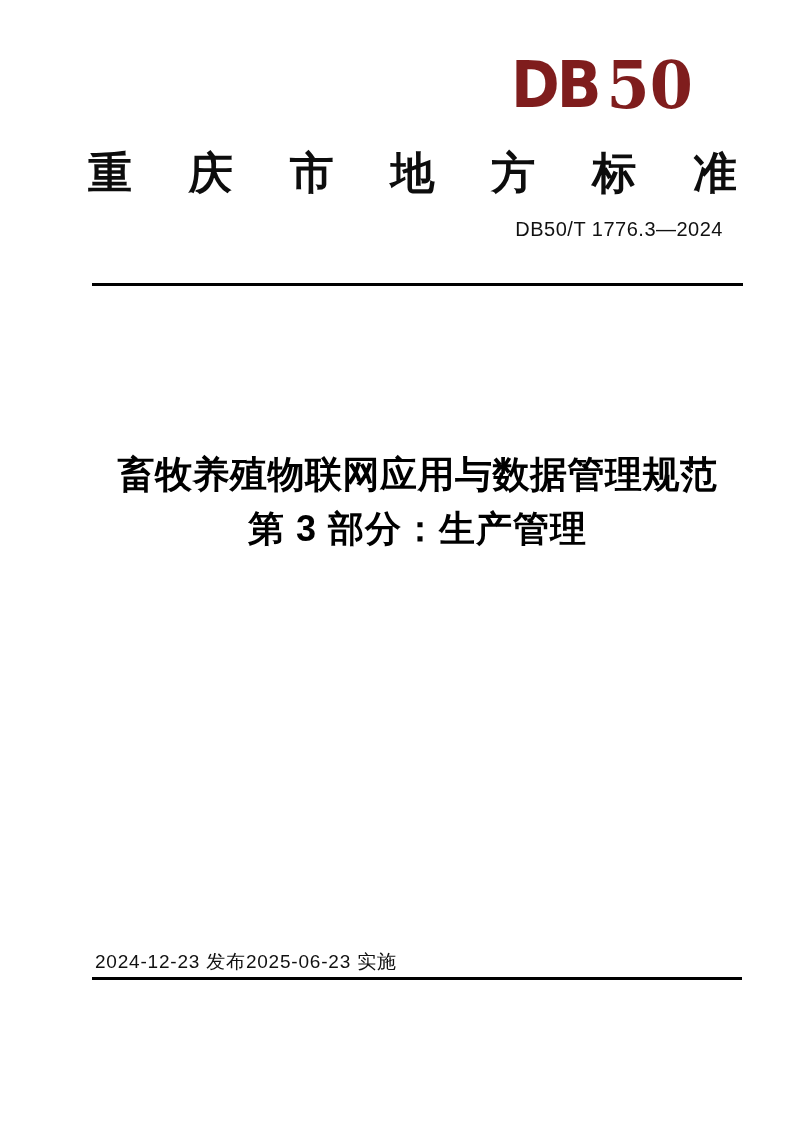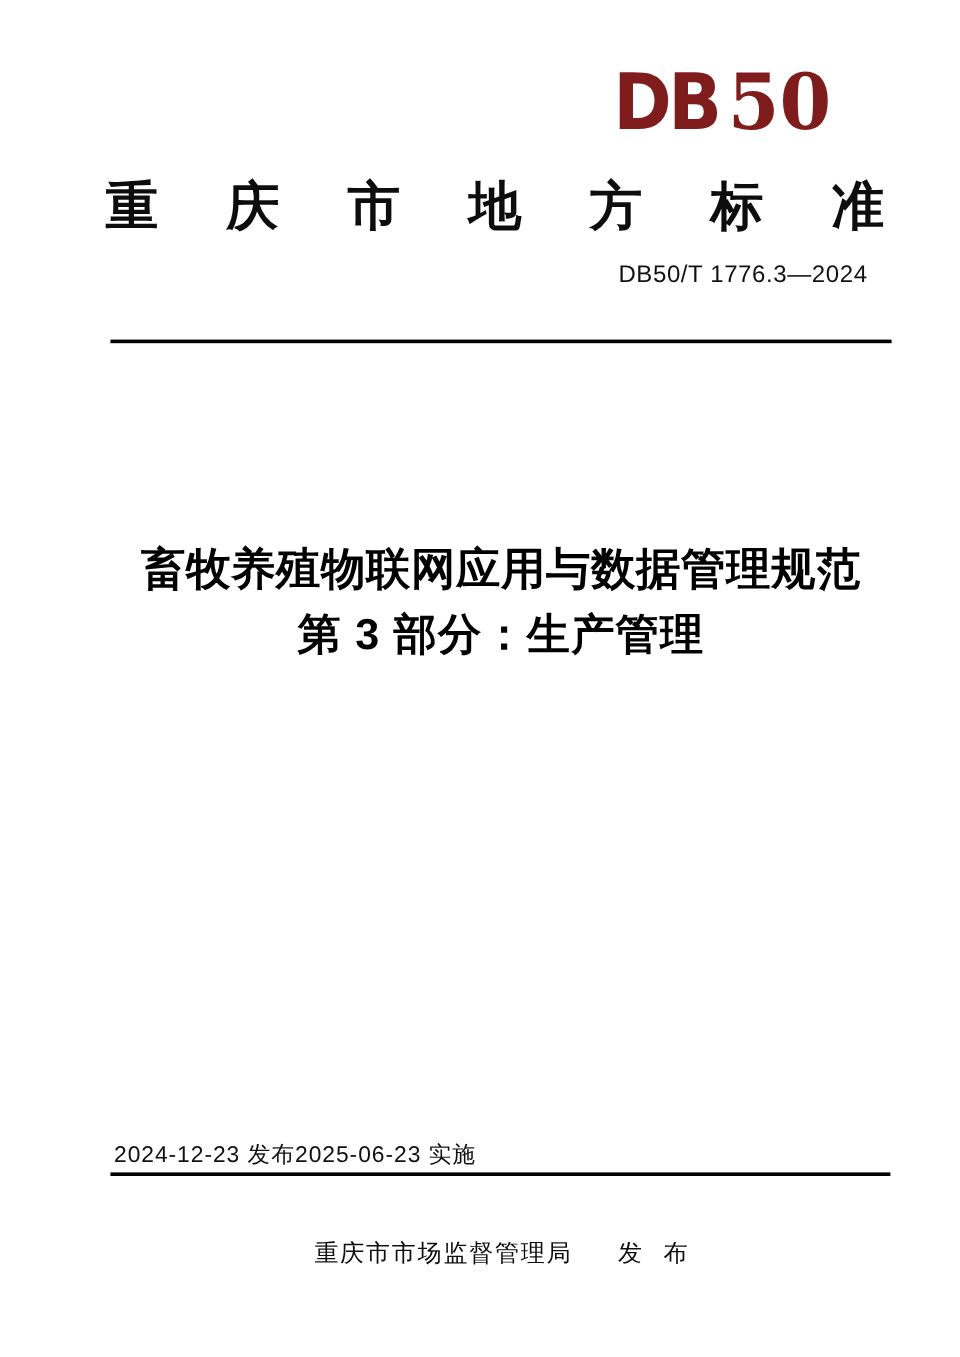--- a/index.html
+++ b/index.html
@@ -162,17 +162,14 @@
     <div class="title-line2">第 3 部分：生产管理</div>
   </div>
 
   <div class="dates">
     <span>2024-12-23 发布</span>
     <span>2025-06-23 实施</span>
   </div>
 
   <div class="rule rule-bottom"></div>
 
-  <div class="publisher">
-    <span>重庆市市场监督管理局</span><span class="pub-action">发布</span>
-  </div>
 
 </div>
 
 </body></html>

